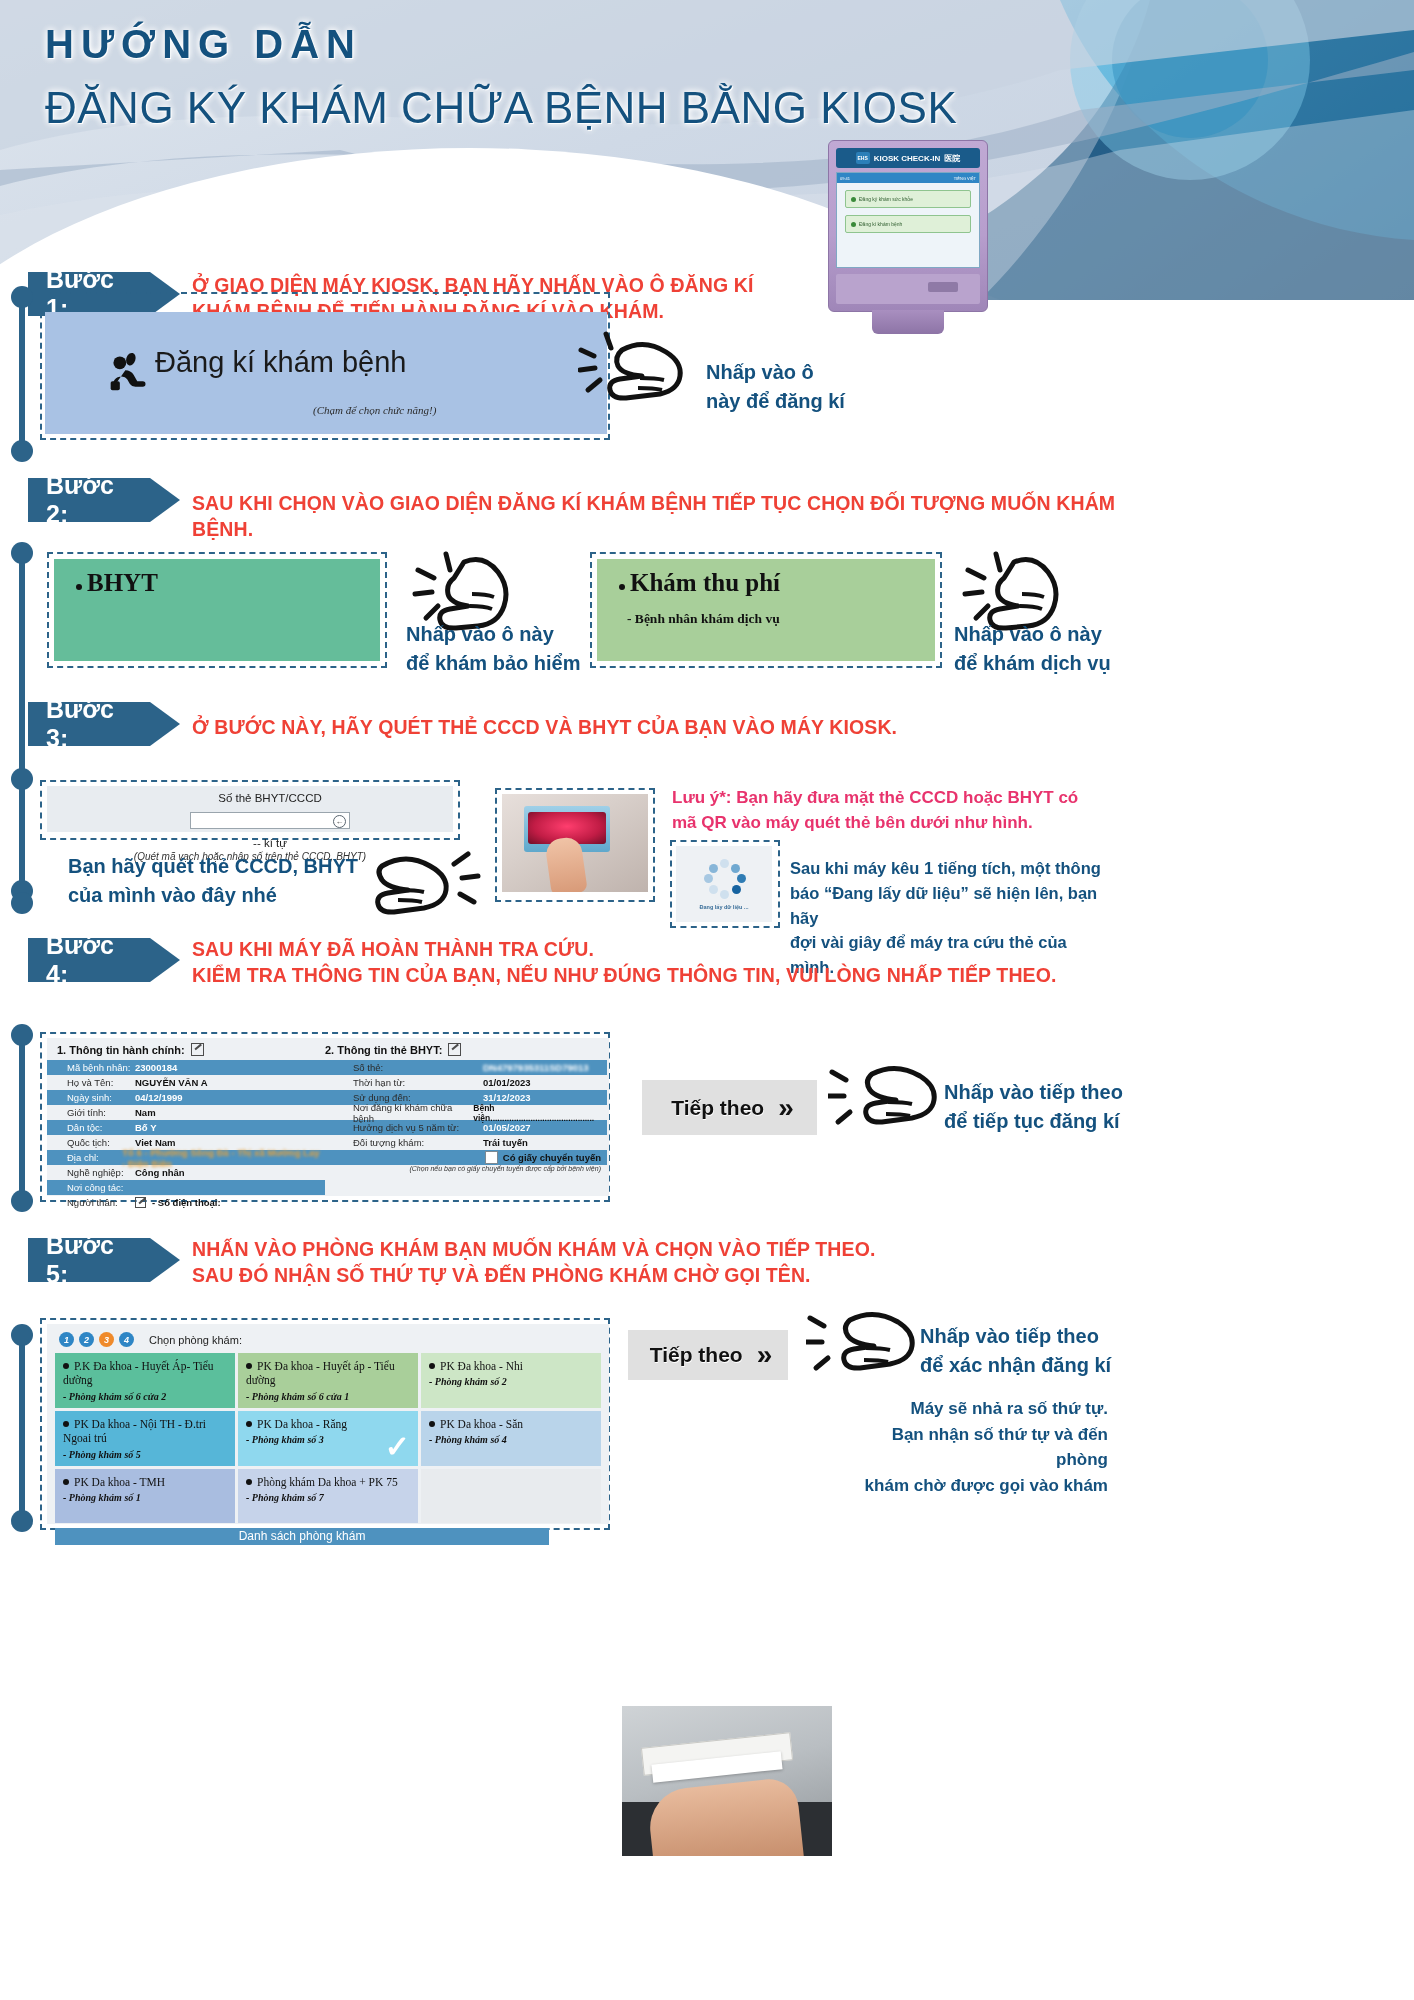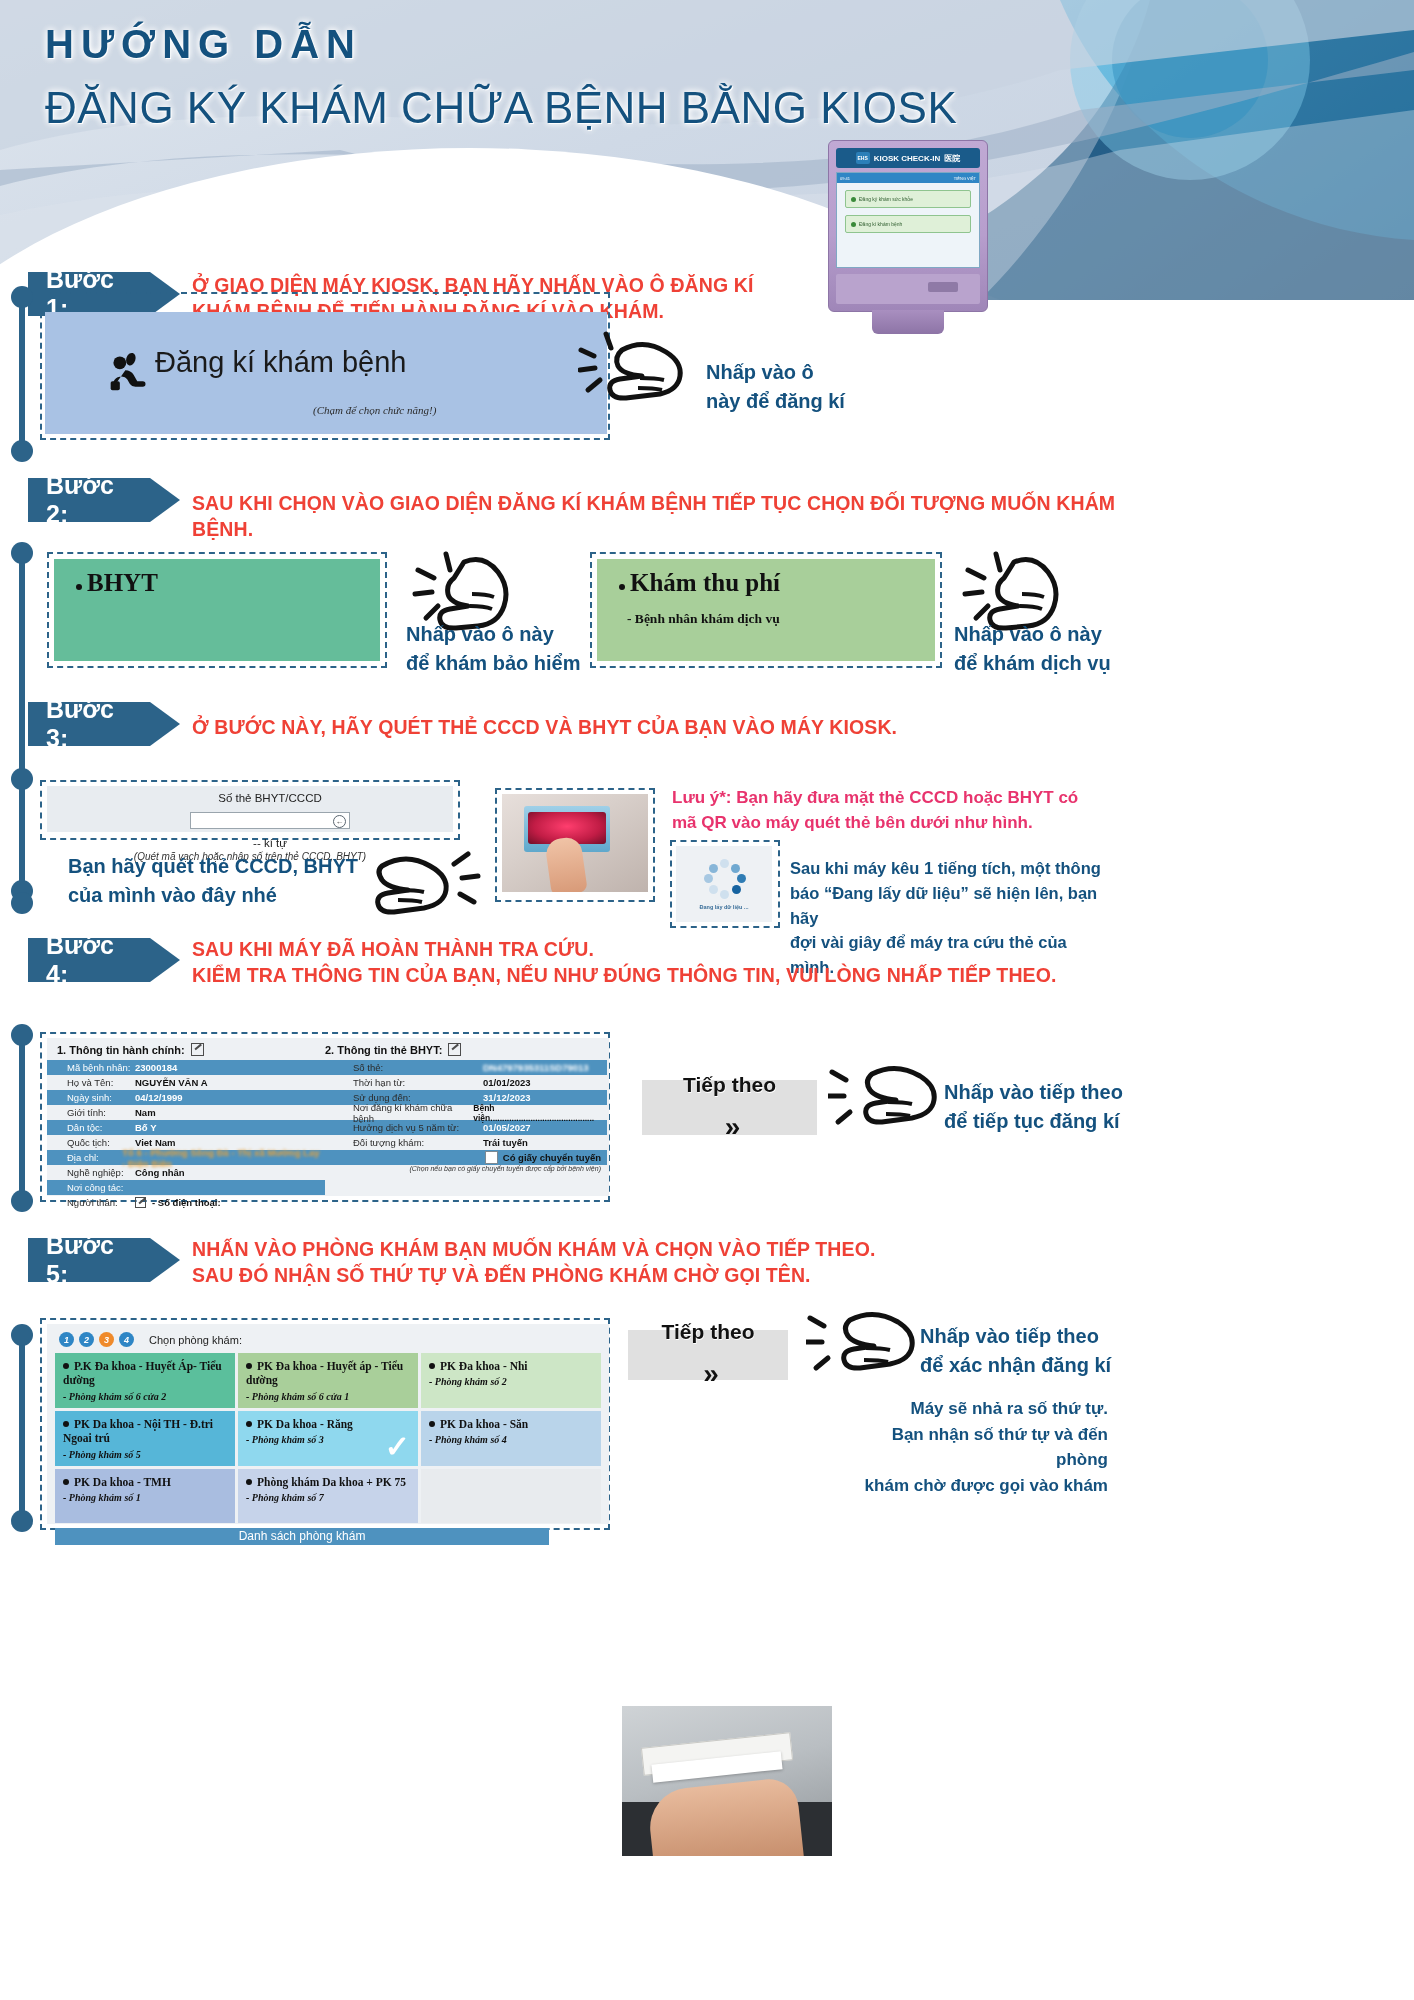--- a/index.html
+++ b/index.html
@@ -177,35 +177,35 @@
   .val{font-weight:bold;color:#111;}
   .fcolL{width:278px;}
   .fcolR{width:282px;}
   .frow .lblR{width:136px;padding-left:6px;color:#2b2b2b;margin-left:22px;}
   .blur{filter:blur(1.4px);}
   .chk{width:13px;height:13px;background:#fff;border:1px solid #7d8a93;display:inline-block;vertical-align:middle;}
   .tiny-it{font-size:7px;font-style:italic;color:#333;}
 
   .btn-next{
     position:absolute;background:#e0e0e0;display:flex;align-items:center;
-    justify-content:center;gap:14px;flex-direction:column;
+    justify-content:center;gap:14px;
   }
   .btn-next .t{font-size:21px;font-weight:bold;color:#111;
     text-shadow:0.5px 0.5px 0 #fff;}
   .chev{font-size:28px;font-weight:bold;color:#111;letter-spacing:-6px;}
 
   
   .rooms-panel{position:absolute;left:47px;top:1660px;width:560px;height:208px;background:#eef1f4;}
   .rp-head{display:flex;align-items:center;gap:5px;padding:8px 0 6px 12px;}
   .pg{width:15px;height:15px;border-radius:50%;display:flex;align-items:center;
     justify-content:center;font-size:9px;font-weight:bold;color:#fff;}
   .rp-head .cap{font-size:11px;color:#222;margin-left:10px;}
   .rgrid{display:grid;grid-template-columns:repeat(3,1fr);gap:3px;padding:0 8px;}
   .room{padding:6px 8px;min-height:54px;position:relative;font-family:"Liberation Serif",serif;}
-  .room .rt{font-size:11.5px;font-weight:bold;color:#111;line-height:1.25;}
+  .room .rt{font-size:11.5px;font-weight:normal;color:#111;line-height:1.25;}
   .room .rs{font-size:10px;font-style:italic;color:#111;margin-top:3px;font-weight:bold;}
   .bul{display:inline-block;width:6px;height:6px;background:#111;border-radius:50%;
     margin-right:5px;vertical-align:1px;}
   .tick{position:absolute;right:8px;bottom:4px;color:#fff;font-size:30px;font-weight:bold;line-height:1;}
   .rp-foot{margin:5px 8px 0;height:17px;background:#4e92bf;color:#fff;font-size:12px;
     display:flex;align-items:center;justify-content:center;width:494px;}
 
   .photo-print{
     position:absolute;left:622px;top:1706px;width:210px;height:150px;
     background:linear-gradient(165deg,#cfd3d6 0%,#b9bec2 45%,#8f9498 100%);overflow:hidden;

